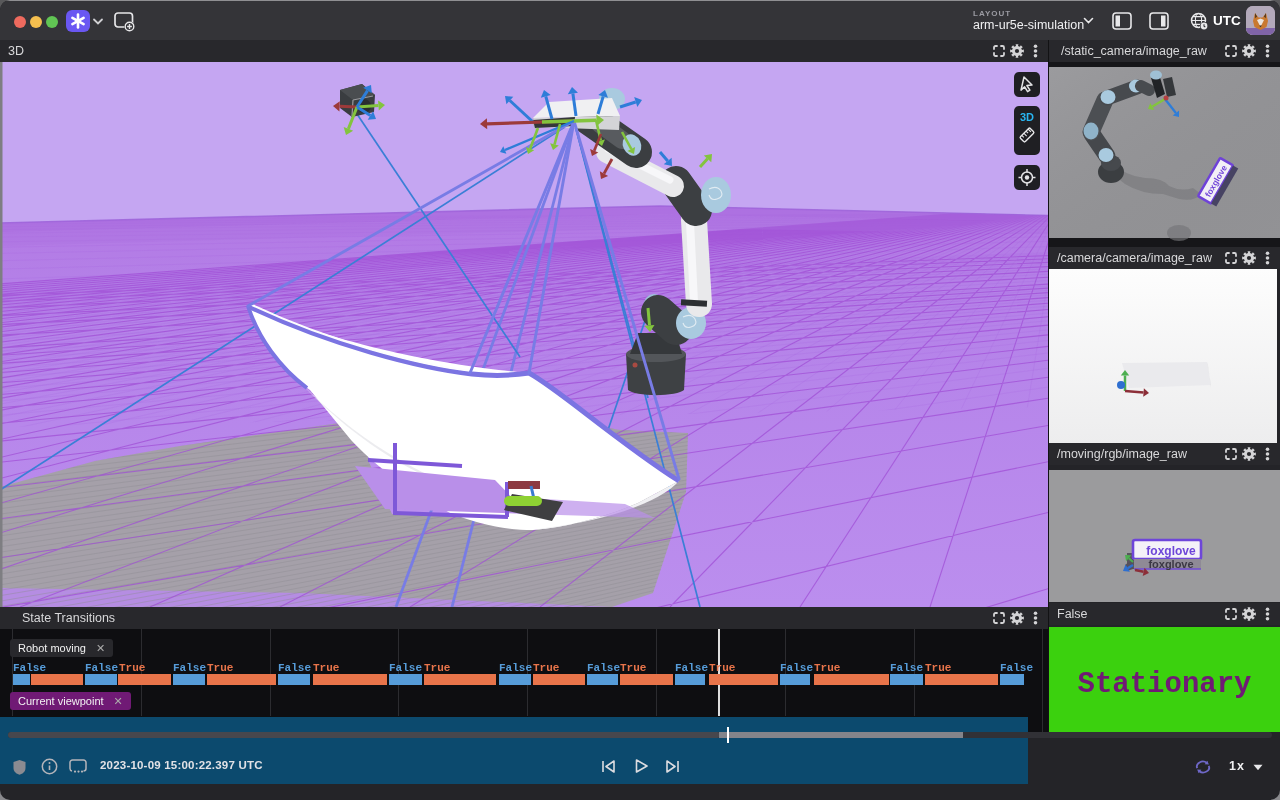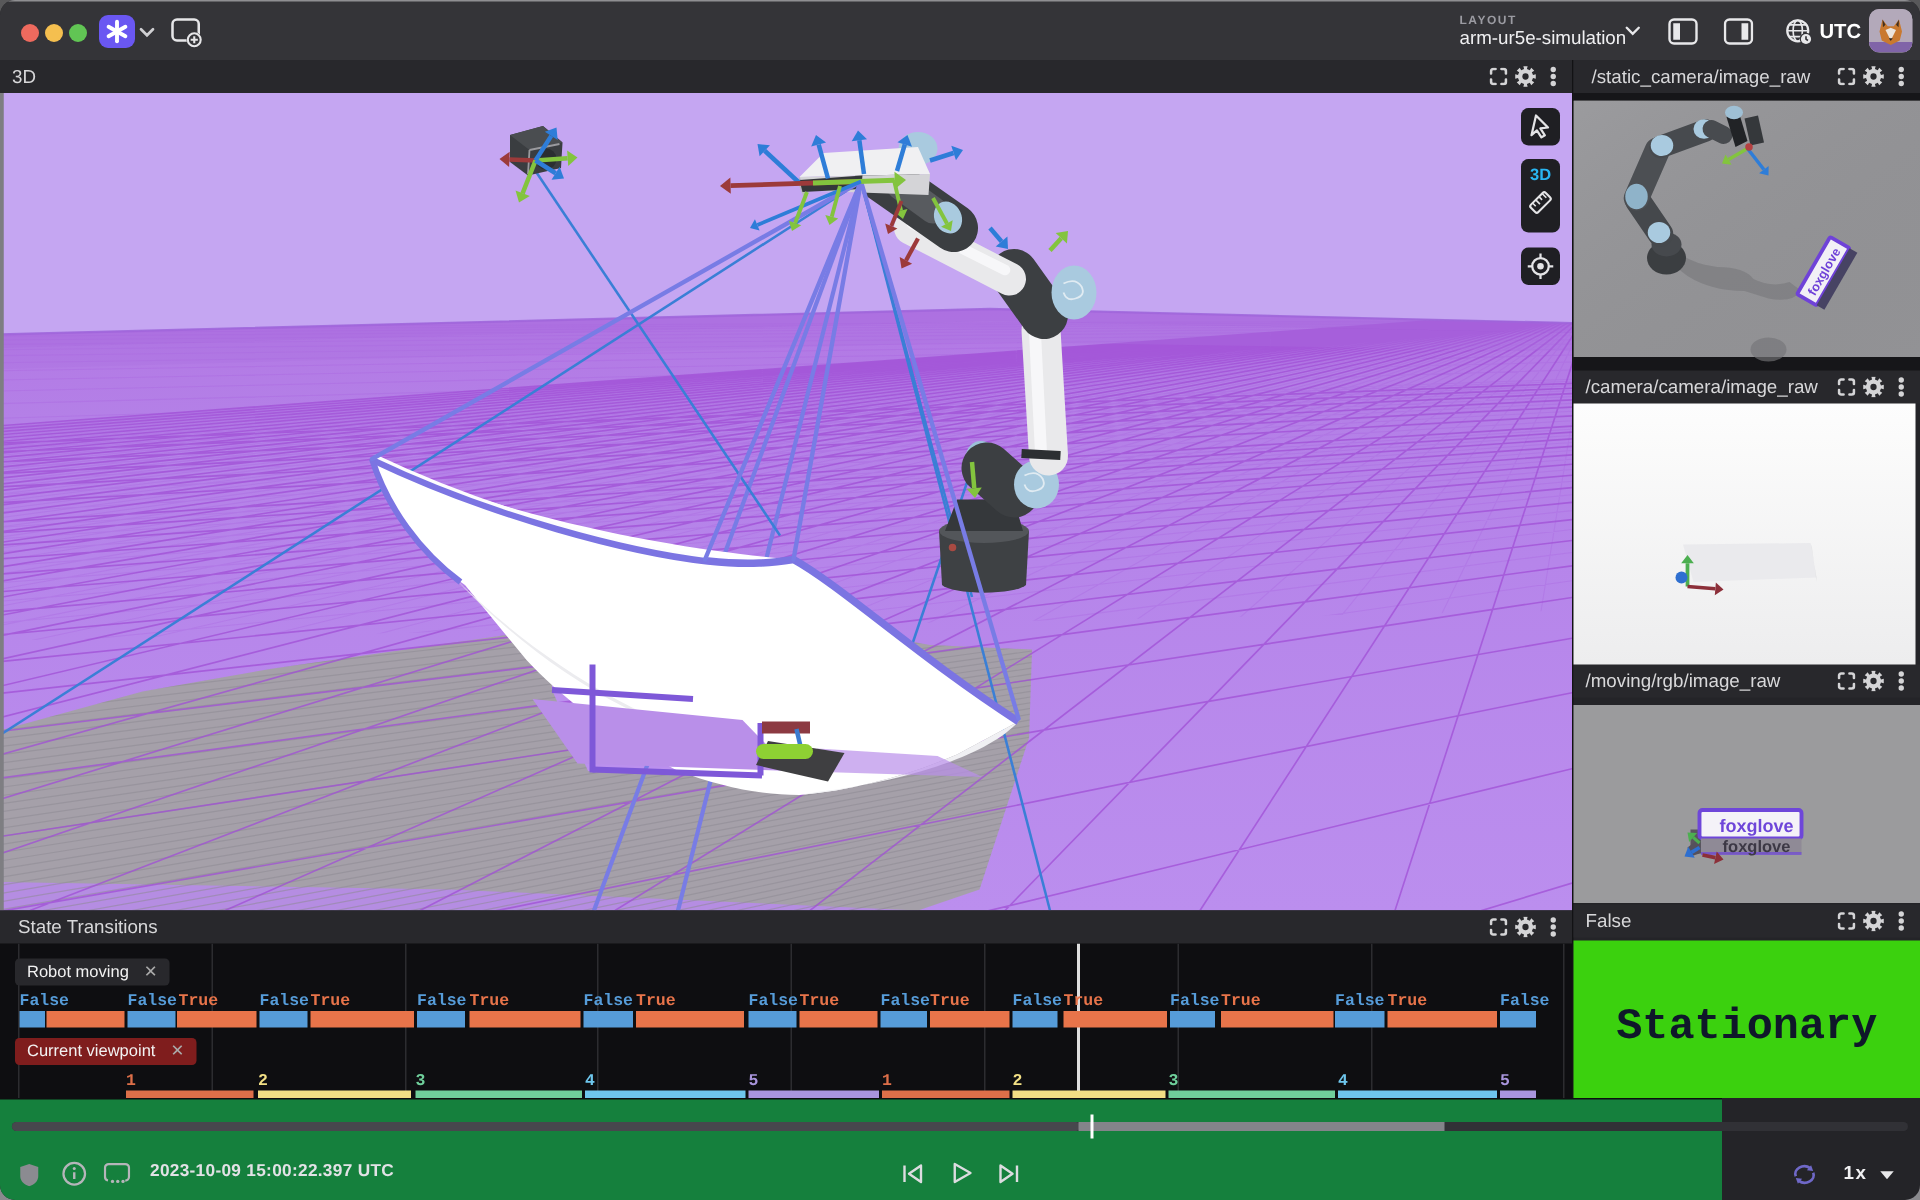--- a/index.html
+++ b/index.html
@@ -223,21 +223,21 @@
         <g transform="rotate(-45 10 10)">
           <rect x="3" y="6.5" width="14" height="7" rx="1.5" fill="none" stroke="#e4e4e6" stroke-width="1.4"></rect>
           <path d="M6 6.5v3M9 6.5v4M12 6.5v3M15 6.5v4" stroke="#e4e4e6" stroke-width="1.1"></path>
         </g>
       </svg></div>
     <div style="position:absolute;left:1014px;top:165px;width:26px;height:25px;background:#1f1f23;border-radius:5px"><svg width="26" height="25" viewBox="0 0 26 25">
         <circle cx="13" cy="12.5" r="5.5" fill="none" stroke="#e4e4e6" stroke-width="1.5"></circle>
         <circle cx="13" cy="12.5" r="2.2" fill="#e4e4e6"></circle>
         <path d="M13 4v3.5M13 17.5V21M4.5 12.5H8M18 12.5h3.5" stroke="#e4e4e6" stroke-width="1.5"></path>
       </svg></div>
-    <div class="hdr" style="left:0px;top:607px;width:1048px"><span style="margin-left:12px">State Transitions</span><svg style="position:absolute;right:43px;top:5px" width="12" height="12" viewBox="0 0 12 12">
+    <div class="hdr" style="left:0px;top:607px;width:1048px"><span style="margin-left:22px">State Transitions</span><svg style="position:absolute;right:43px;top:5px" width="12" height="12" viewBox="0 0 12 12">
         <path d="M1 4V2.5A1.5 1.5 0 012.5 1H4M8 1h1.5A1.5 1.5 0 0111 2.5V4M11 8v1.5A1.5 1.5 0 019.5 11H8M4 11H2.5A1.5 1.5 0 011 9.5V8" stroke="#d4d4d6" stroke-width="1.8" fill="none" stroke-linecap="round"></path>
       </svg><svg style="position:absolute;right:24px;top:4px" width="14" height="14" viewBox="0 0 14 14">
         <path fill="#d4d4d6" d="M13.85 5.58 L13.85 8.42 L12.01 7.96 L11.22 9.87 L12.85 10.84 L10.84 12.85 L9.87 11.22 L7.96 12.01 L8.42 13.85 L5.58 13.85 L6.04 12.01 L4.13 11.22 L3.16 12.85 L1.15 10.84 L2.78 9.87 L1.99 7.96 L0.15 8.42 L0.15 5.58 L1.99 6.04 L2.78 4.13 L1.15 3.16 L3.16 1.15 L4.13 2.78 L6.04 1.99 L5.58 0.15 L8.42 0.15 L7.96 1.99 L9.87 2.78 L10.84 1.15 L12.85 3.16 L11.22 4.13 L12.01 6.04 Z"></path>
         <circle cx="7" cy="7" r="2.1" fill="#28282c"></circle>
       </svg><svg style="position:absolute;right:10px;top:4px" width="5" height="14" viewBox="0 0 5 14">
         <circle cx="2.5" cy="2.3" r="1.8" fill="#d4d4d6"></circle>
         <circle cx="2.5" cy="7" r="1.8" fill="#d4d4d6"></circle>
         <circle cx="2.5" cy="11.7" r="1.8" fill="#d4d4d6"></circle>
       </svg></div>
     <div style="position:absolute;left:0;top:629px;width:1048px;height:103px;background:#0e0e11;overflow:hidden">
@@ -245,21 +245,21 @@
       <div style="position:absolute;left:141px;top:0;width:1px;height:103px;background:#2c2c30"></div>
       <div style="position:absolute;left:270px;top:0;width:1px;height:103px;background:#2c2c30"></div>
       <div style="position:absolute;left:398px;top:0;width:1px;height:103px;background:#2c2c30"></div>
       <div style="position:absolute;left:527px;top:0;width:1px;height:103px;background:#2c2c30"></div>
       <div style="position:absolute;left:656px;top:0;width:1px;height:103px;background:#2c2c30"></div>
       <div style="position:absolute;left:785px;top:0;width:1px;height:103px;background:#2c2c30"></div>
       <div style="position:absolute;left:914px;top:0;width:1px;height:103px;background:#2c2c30"></div>
       <div style="position:absolute;left:1042px;top:0;width:1px;height:103px;background:#2c2c30"></div>
       <div style="position:absolute;left:718px;top:0;width:1.5px;height:103px;background:#dededf"></div>
       <div style="position:absolute;left:10px;top:10px;height:18px;background:#28282c;border-radius:3px;color:#f2f2f2;font-size:11px;line-height:18px;padding:0 8px">Robot moving<span style="color:#aaa;margin-left:10px">✕</span></div>
-      <div style="position:absolute;left:10px;top:63px;height:18px;background:#7f1d1d;border-radius:3px;color:#f2f2f2;font-size:11px;line-height:18px;padding:0 8px">Current viewpoint<span style="color:#aaa;margin-left:10px">✕</span></div>
+      <div style="position:absolute;left:10px;top:63px;height:18px;background:#701a75;border-radius:3px;color:#f2f2f2;font-size:11px;line-height:18px;padding:0 8px">Current viewpoint<span style="color:#aaa;margin-left:10px">✕</span></div>
       <div style="position:absolute;left:13px;top:45px;width:17px;height:11px;background:#569cd9"></div>
       <div style="position:absolute;left:31px;top:45px;width:52px;height:11px;background:#e8744a"></div>
       <div style="position:absolute;left:85px;top:45px;width:32px;height:11px;background:#569cd9"></div>
       <div style="position:absolute;left:118px;top:45px;width:53px;height:11px;background:#e8744a"></div>
       <div style="position:absolute;left:173px;top:45px;width:32px;height:11px;background:#569cd9"></div>
       <div style="position:absolute;left:207px;top:45px;width:69px;height:11px;background:#e8744a"></div>
       <div style="position:absolute;left:278px;top:45px;width:32px;height:11px;background:#569cd9"></div>
       <div style="position:absolute;left:313px;top:45px;width:74px;height:11px;background:#e8744a"></div>
       <div style="position:absolute;left:389px;top:45px;width:33px;height:11px;background:#569cd9"></div>
       <div style="position:absolute;left:424px;top:45px;width:72px;height:11px;background:#e8744a"></div>
@@ -413,23 +413,23 @@
         <text x="122" y="98" font-size="11" fill="#3c3845" text-anchor="middle" font-family="Liberation Sans" font-weight="700">foxglove</text>
         <path d="M84,89 l-8,6 2,6 6,-2z" fill="#55515c"></path>
         <line x1="84.0" y1="92.0" x2="79.8" y2="88.3" stroke="#4caf50" stroke-width="2.0"></line>
         <polygon points="76.0,85.0 82.4,85.3 77.1,91.3" fill="#4caf50"></polygon>
         <line x1="84.0" y1="95.0" x2="78.7" y2="98.2" stroke="#2e6fd0" stroke-width="2.5"></line>
         <polygon points="74.0,101.0 76.5,94.5 80.9,101.8" fill="#2e6fd0"></polygon>
         <line x1="86.0" y1="100.0" x2="94.6" y2="101.8" stroke="#8c2f39" stroke-width="2.5"></line>
         <polygon points="100.0,103.0 93.7,106.0 95.5,97.7" fill="#8c2f39"></polygon>
       </svg></div>
     <div style="position:absolute;left:1049px;top:627px;width:231px;height:105px;background:#3bd10e;text-align:center">
-      <div style="font-family:'Liberation Mono',monospace;font-weight:700;font-size:29px;color:#0f172a;margin-top:41px">Stationary</div>
+      <div style="font-family:'Liberation Mono',monospace;font-weight:700;font-size:29px;color:#701a75;margin-top:41px">Stationary</div>
     </div>
-    <div style="position:absolute;left:0;top:732px;width:1148px;height:68px;background:#15803d;border-top:1px solid #0e0e10">
+    <div style="position:absolute;left:0;top:716px;width:1028px;height:68px;background:#0c4a6e;border-top:1px solid #0e0e10">
       <div style="position:absolute;left:8px;top:15px;width:1264px;height:6px;background:#313136;border-radius:3px"></div>
       <div style="position:absolute;left:8px;top:15px;width:712px;height:6px;background:#47474d;border-radius:3px"></div>
       <div style="position:absolute;left:719px;top:15px;width:244px;height:6px;background:#84848a"></div>
       <div style="position:absolute;left:727px;top:10px;width:2px;height:16px;background:#fff"></div>
       <svg style="position:absolute;left:12px;top:42px" width="15" height="16" viewBox="0 0 15 16">
         <path d="M7.5 1l6 2v6c0 3.5-2.7 5.8-6 6.8C4.2 14.8 1.5 12.5 1.5 9V3z" fill="#8b8b91"></path>
       </svg>
       <svg style="position:absolute;left:41px;top:41px" width="17" height="17" viewBox="0 0 17 17">
         <circle cx="8.5" cy="8.5" r="7.2" fill="none" stroke="#b5b5ba" stroke-width="1.5"></circle>
         <path d="M8.5 7.5v4.5" stroke="#b5b5ba" stroke-width="1.6"></path>

